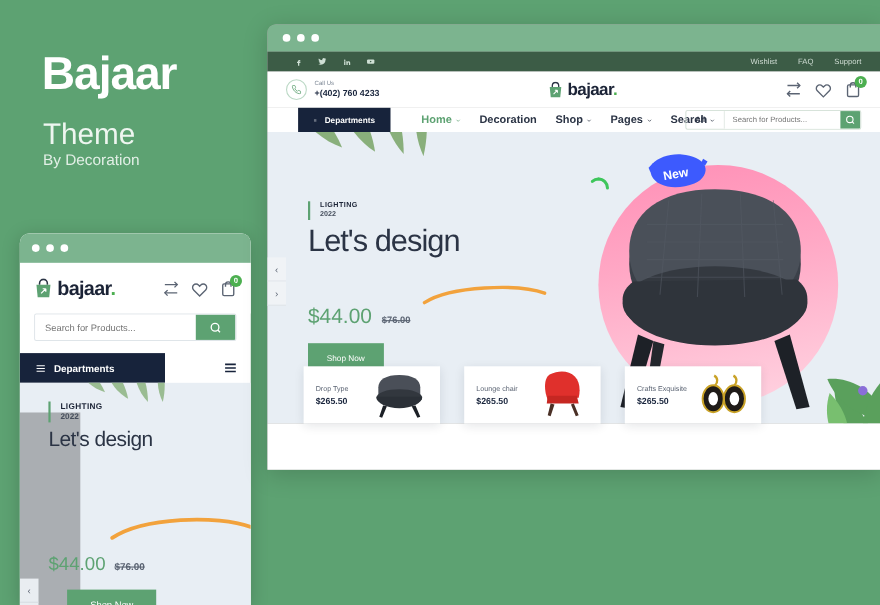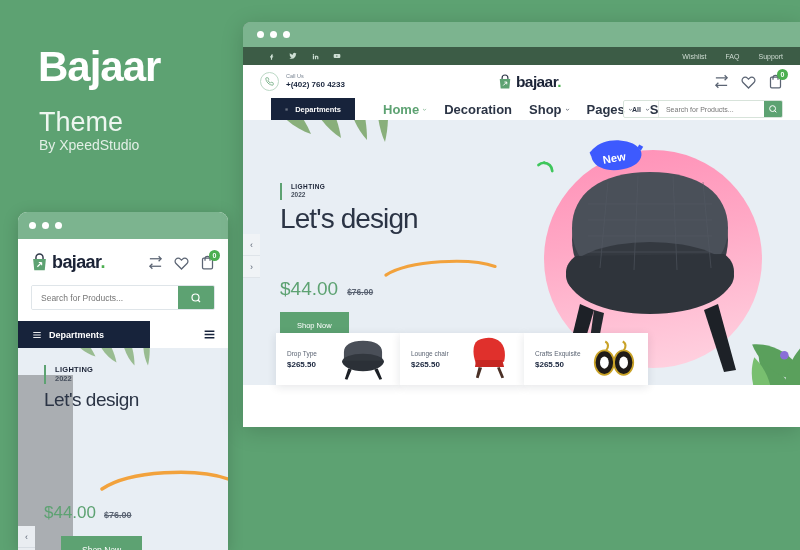--- a/index.html
+++ b/index.html
@@ -162,21 +162,21 @@
   .d-nav{
     height:22px; display:flex; align-items:stretch; padding-left:28px;
     background:#fff; position:relative; z-index:3;
   }
   .d-dept{
     background:#17233b; color:#fff; display:flex; align-items:center;
     gap:7px; padding:0 14px; font-size:7.5px; font-weight:600; width:84px;
   }
   .d-menu{ display:flex; align-items:center; gap:17px; padding-left:28px; }
   .d-menu a{
-    font-size:13px; color:#2b3445; font-weight:600; text-decoration:none;
+    font-size:10px; color:#2b3445; font-weight:600; text-decoration:none;
     display:flex; align-items:center; gap:3px;
   }
   .d-menu a.active{ color:#5da272; }
   .d-searchbar{
     position:absolute; right:17px; top:2px; height:18px; display:flex;
     border:1px solid #d7e3da; border-radius:2px; overflow:hidden; width:160px;
   }
   .sel-all{
     display:flex; align-items:center; gap:4px; padding:0 8px;
     font-size:7px; color:#2b3445; font-weight:700; border-right:1px solid #e4eae6;
@@ -227,37 +227,37 @@
     font-size:7.5px; padding:9px 17px; border:0; font-family:inherit;
   }
   .d-arrows{ position:absolute; left:0; top:114px; }
   .d-arrow{
     width:17px; height:22px; background:#f0f3f6; color:#5b6473;
     display:flex; align-items:center; justify-content:center; font-size:9px;
     border-bottom:1px solid #dfe4e9;
   }
   .cards-wrap{ position:relative; height:0; }
   .prod-strip{
-    position:absolute; left:33px; top:-52px; display:flex; gap:0; z-index:5;
+    position:absolute; left:33px; top:-52px; display:flex; gap:22px; z-index:5;
   }
   .prod-card{
     width:124px; height:52px; background:#fff; box-shadow:0 2px 9px rgba(20,30,50,.11);
     display:flex; align-items:center; padding:0 11px; justify-content:space-between;
   }
   .prod-card .ptxt b{ display:block; font-size:8px; color:#17233b; font-weight:700;}
   .prod-card .ptxt span{ display:block; font-size:6.5px; color:#5b6473; margin-bottom:3px;}
   .d-body{ position:relative; background:#fff; height:210px;}
 </style>
 </head>
 <body>
 
 <div class="left-panel">
   <div class="brand-title">Bajaar</div>
   <div class="brand-sub">Theme</div>
-  <div class="brand-by">By XpeedStudio</div>
+  <div class="brand-by">By Decoration</div>
 </div>
 
 <div class="mobile">
   <div class="mobile-chrome">
     <span class="dot"></span>
     <span class="dot"></span>
     <span class="dot"></span>
   </div>
 
   <div class="m-header">

